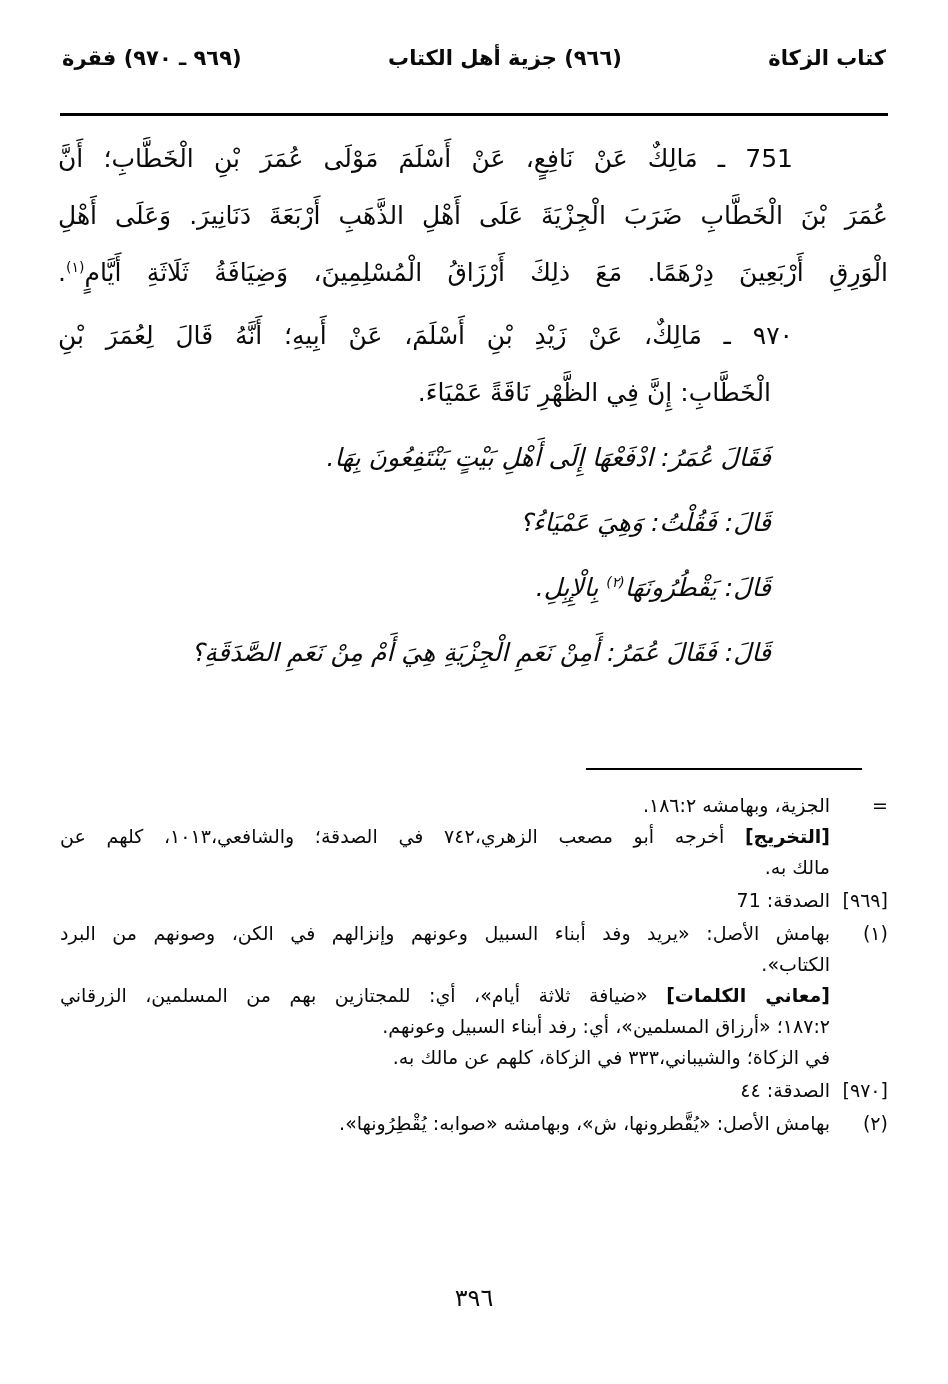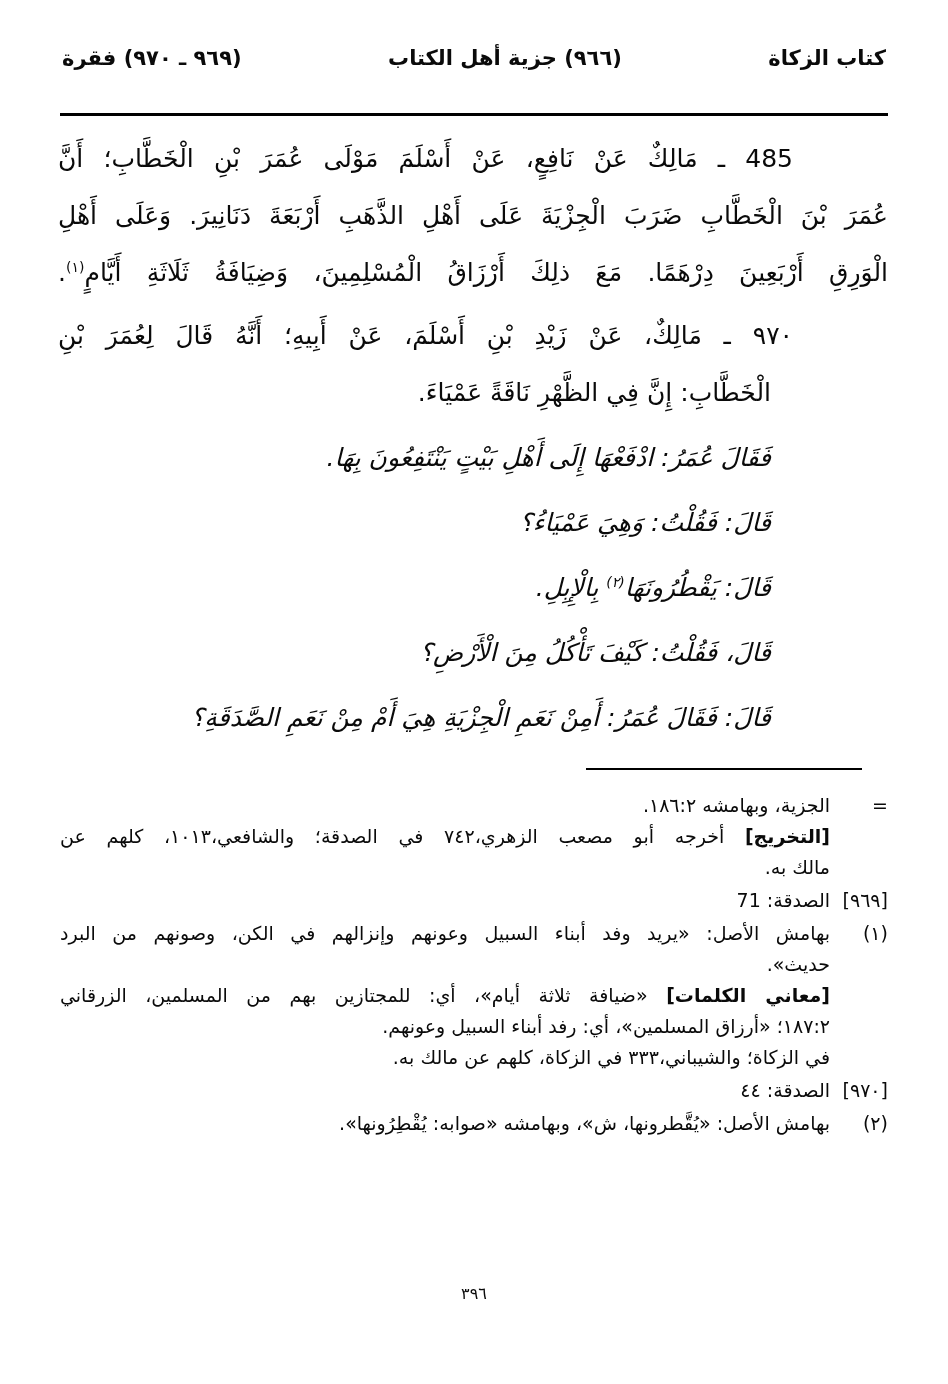--- a/index.html
+++ b/index.html
@@ -48,46 +48,45 @@
   .frow{display:flex;align-items:flex-start;margin-bottom:2px;}
   .fmark{flex:none;width:58px;text-align:right;line-height:31px;}
   .ftext{flex:1;min-width:0;}
   .fl{line-height:31px;}
   .fj{text-align:justify;text-align-last:justify;}
   .fr{text-align:right;}
   .fb{font-weight:bold;}
   
   .pgnum{
     position:absolute;top:1284px;right:0;left:0;
-    text-align:center;font-size:16px;
+    text-align:center;font-size:24px;
   }
 </style>
 </head>
 <body>
 
 <div class="page">
 
   <div class="hdr">
     <span>كتاب الزكاة</span>
     <span>(٩٦٦) جزية أهل الكتاب</span>
     <span>(٩٦٩ ـ ٩٧٠) فقرة</span>
   </div>
 
   <div class="hdr-rule"></div>
 
   <div class="body-text">
-      <div class="bline j ind"><span>485 ـ مَالِكٌ عَنْ نَافِعٍ، عَنْ أَسْلَمَ مَوْلَى عُمَرَ بْنِ الْخَطَّابِ؛ أَنَّ</span></div>
+      <div class="bline j ind"><span>751 ـ مَالِكٌ عَنْ نَافِعٍ، عَنْ أَسْلَمَ مَوْلَى عُمَرَ بْنِ الْخَطَّابِ؛ أَنَّ</span></div>
       <div class="bline j"><span>عُمَرَ بْنَ الْخَطَّابِ ضَرَبَ الْجِزْيَةَ عَلَى أَهْلِ الذَّهَبِ أَرْبَعَةَ دَنَانِيرَ. وَعَلَى أَهْلِ</span></div>
       <div class="bline j"><span>الْوَرِقِ أَرْبَعِينَ دِرْهَمًا. مَعَ ذلِكَ أَرْزَاقُ الْمُسْلِمِينَ، وَضِيَافَةُ ثَلَاثَةِ أَيَّامٍ</span><sup>(١)</sup><span>.</span></div>
       <div class="bline j ind gap6"><span>٩٧٠ ـ مَالِكٌ، عَنْ زَيْدِ بْنِ أَسْلَمَ، عَنْ أَبِيهِ؛ أَنَّهُ قَالَ لِعُمَرَ بْنِ</span></div>
       <div class="bline dlg"><span>الْخَطَّابِ: إِنَّ فِي الظَّهْرِ نَاقَةً عَمْيَاءَ.</span></div>
       <div class="bline dlg gap8"><span>فَقَالَ عُمَرُ: ادْفَعْهَا إِلَى أَهْلِ بَيْتٍ يَنْتَفِعُونَ بِهَا.</span></div>
       <div class="bline dlg gap8"><span>قَالَ: فَقُلْتُ: وَهِيَ عَمْيَاءُ؟</span></div>
       <div class="bline dlg gap8"><span>قَالَ: يَقْطُرُونَهَا</span><sup>(٢)</sup><span> بِالْإِبِلِ.</span></div>
-      <div class="bline dlg gap8"><span>قَالَ، فَقُلْتُ: كَيْفَ تَأْكُلُ مِنَ الْأَرْضِ؟</span></div>
       <div class="bline dlg gap8"><span>قَالَ: فَقَالَ عُمَرُ: أَمِنْ نَعَمِ الْجِزْيَةِ هِيَ أَمْ مِنْ نَعَمِ الصَّدَقَةِ؟</span></div>
     </div>
 
   <div class="fnsep"></div>
 
   <div class="fnotes">
       <div class="frow">
         <div class="fmark">=</div>
         <div class="ftext">
           <div class="fl fr"><span>الجزية، وبهامشه ١٨٦:٢.</span></div>
@@ -98,21 +97,21 @@
       <div class="frow">
         <div class="fmark">[٩٦٩]</div>
         <div class="ftext">
           <div class="fl fr"><span>الصدقة: 71</span></div>
         </div>
       </div>
       <div class="frow">
         <div class="fmark">(١)</div>
         <div class="ftext">
           <div class="fl fj"><span>بهامش الأصل: «يريد وفد أبناء السبيل وعونهم وإنزالهم في الكن، وصونهم من البرد</span></div>
-          <div class="fl fr"><span>حديث».</span></div>
+          <div class="fl fr"><span>الكتاب».</span></div>
           <div class="fl fj"><span class="fb">[معاني الكلمات]</span><span> «ضيافة ثلاثة أيام»، أي: للمجتازين بهم من المسلمين، الزرقاني</span></div>
           <div class="fl fr"><span>١٨٧:٢؛ «أرزاق المسلمين»، أي: رفد أبناء السبيل وعونهم.</span></div>
           <div class="fl fr"><span>في الزكاة؛ والشيباني،٣٣٣ في الزكاة، كلهم عن مالك به.</span></div>
         </div>
       </div>
       <div class="frow">
         <div class="fmark">[٩٧٠]</div>
         <div class="ftext">
           <div class="fl fr"><span>الصدقة: ٤٤</span></div>
         </div>

